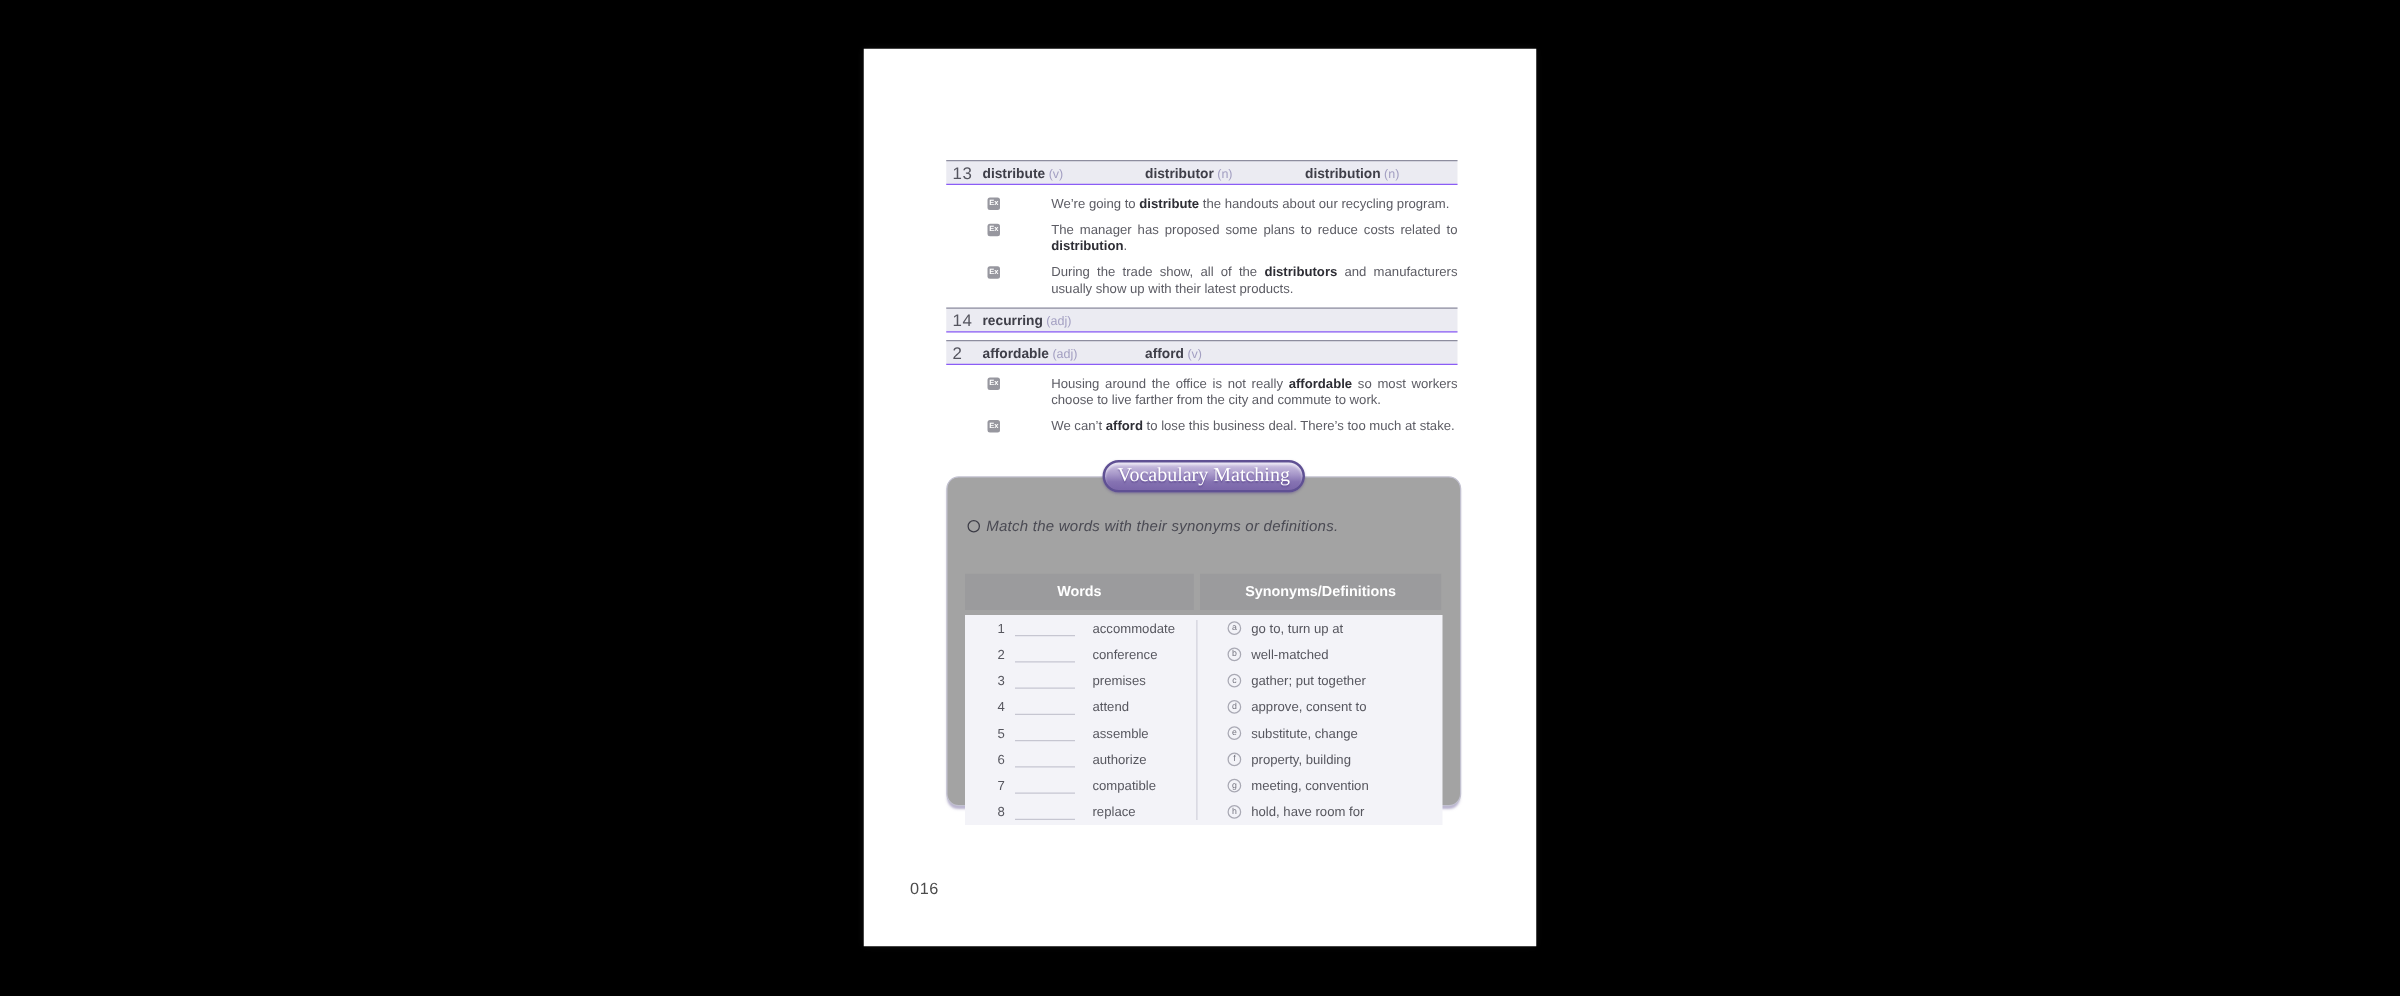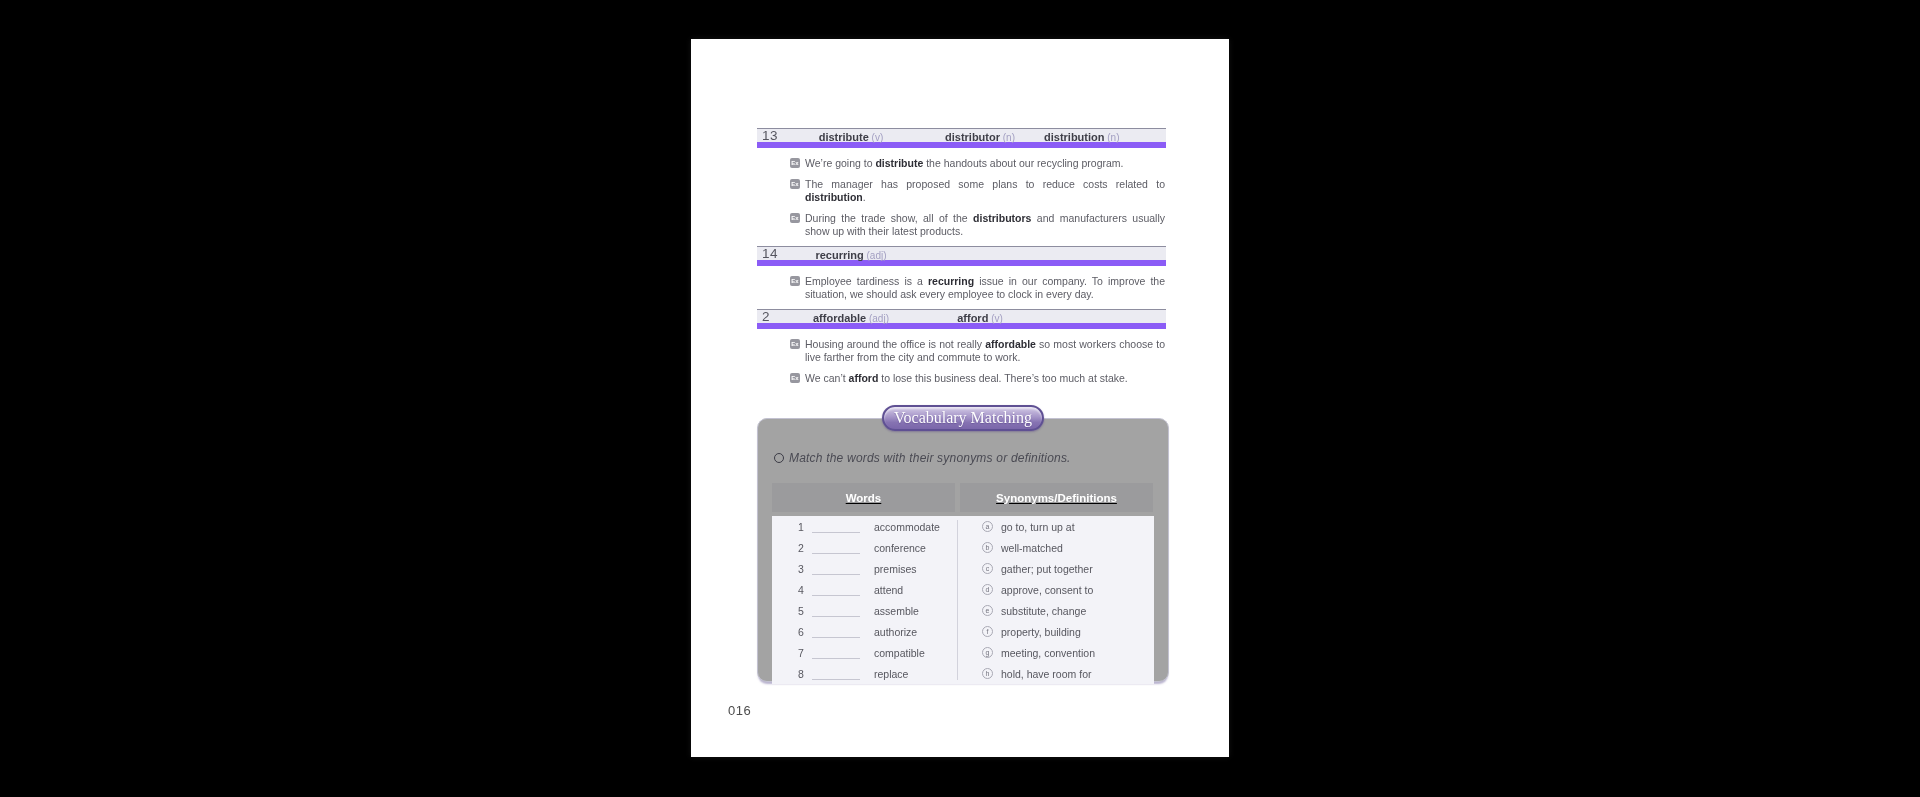--- a/index.html
+++ b/index.html
@@ -4,51 +4,51 @@
 <style>
   html,body{margin:0;padding:0;background:#000;}
   .stage{position:relative;width:1920px;height:797px;background:#000;overflow:hidden;
          font-family:"Liberation Sans",sans-serif;}
   .page{position:absolute;left:691px;top:39px;width:538px;height:718px;background:#ffffff;
         box-shadow:0 0 6px rgba(255,255,255,0.08);}
   .content{position:absolute;left:66px;top:0;width:409px;}
   .vocab{padding-top:89px;}
   .vocab-entry{margin-bottom:6px;}
   .entry-header{display:flex;align-items:center;background:#ebebf2;
-        border-top:1px solid #8d8d9f;border-bottom:6px solid #8b5cf6;
+        border-top:1px solid #8d8d9f;border-bottom:1px solid #8b5cf6;
         height:20px;padding:0 6px 0 5px;box-sizing:border-box;}
   .entry-num{width:24px;font-size:13.5px;color:#55555f;letter-spacing:.5px;}
-  .form{white-space:nowrap;text-align:center;}
+  .form{white-space:nowrap;}
   .form0{width:130px;}
   .form1{width:128px;}
   .headword{font-weight:bold;font-size:11px;color:#3e3e48;}
   .pos{font-size:10px;color:#a39fc2;}
   .examples{margin:9px 0 0 33px;width:376px;}
-  .example{display:flex;margin:0 0 8px 0;}
+  .example{display:flex;margin:0 0 8px 0;gap:36px;}
   .ex-badge{flex:0 0 auto;width:10px;height:10px;margin:1px 5px 0 0;background:#97979f;
         border-radius:2px;color:#fff;font-size:6px;line-height:10px;text-align:center;
         font-weight:bold;}
   .ex-text{font-size:10.5px;line-height:13px;color:#5c5c64;text-align:justify;width:360px;}
   .ex-text b{color:#2e2e35;}
   .matching{position:relative;margin-top:20px;width:412px;}
   .pill{position:relative;z-index:2;width:162px;height:26px;margin:0 auto;
         border:2px solid #5f5093;border-radius:15px;box-sizing:border-box;
         background:linear-gradient(#d3cae6 0%,#a595c8 45%,#8673b2 70%,#7a66aa 100%);
         box-shadow:inset 0 2px 2px rgba(255,255,255,.55),0 1px 2px rgba(80,60,130,.4);
         text-align:center;}
   .pill-text{font-family:"Liberation Serif",serif;font-size:16px;line-height:22px;color:#ffffff;
         text-shadow:0 1px 1px rgba(90,70,140,.6);}
   .match-box{position:relative;margin-top:-13px;border:1px solid #c2c1d0;border-radius:10px;
         background:#a3a3a3;box-shadow:0 3px 2px -1px rgba(125,115,165,.55);
         padding:18px 14px 12px 14px;box-sizing:border-box;height:264px;}
   .instruction{display:flex;align-items:center;margin-top:13px;height:16px;}
   .circle-bullet{width:8px;height:8px;border:1.6px solid #3c3c46;border-radius:50%;
         margin:0 5px 0 2px;flex:0 0 auto;}
   .instruction-text{font-style:italic;font-size:12px;color:#4a4a53;letter-spacing:.2px;}
-  .tbl-header{display:flex;margin-top:17px;gap:5px;text-decoration:underline;}
+  .tbl-header{display:flex;margin-top:30px;gap:5px;}
   .tbl-header .cell{height:29px;background:#9b9b9d;color:#ffffff;font-weight:bold;
         font-size:11.5px;display:flex;align-items:center;justify-content:center;}
   .cell.words{width:183px;}
   .cell.syns{width:193px;}
   .rows-wrap{position:relative;margin-top:4px;background:#f3f3f8;display:flex;}
   .rows-wrap::before{content:"";position:absolute;left:185px;top:4px;bottom:4px;
         width:1px;background:#d2d2dc;}
   .col{display:flex;flex-direction:column;}
   .col.left{width:188px;}
   .col.right{width:193px;}
@@ -90,26 +90,20 @@
                 <span class="ex-badge">Ex</span>
                 <span class="ex-text"><span>During the trade show, all of the </span><b>distributors</b><span> and manufacturers usually show up with their latest products.</span></span>
               </div>
             </div>
           </div>
           <div class="vocab-entry">
             <div class="entry-header">
               <span class="entry-num">14</span>
               <span class="form form0"><span class="headword">recurring</span><span class="pos"> (adj)</span></span>
             </div>
-            <div class="examples">
-              <div class="example">
-                <span class="ex-badge">Ex</span>
-                <span class="ex-text"><span>Employee tardiness is a </span><b>recurring</b><span> issue in our company. To improve the situation, we should ask every employee to clock in every day.</span></span>
-              </div>
-            </div>
           </div>
           <div class="vocab-entry">
             <div class="entry-header">
               <span class="entry-num">2</span>
               <span class="form form0"><span class="headword">affordable</span><span class="pos"> (adj)</span></span>
               <span class="form form1"><span class="headword">afford</span><span class="pos"> (v)</span></span>
             </div>
             <div class="examples">
               <div class="example">
                 <span class="ex-badge">Ex</span>

